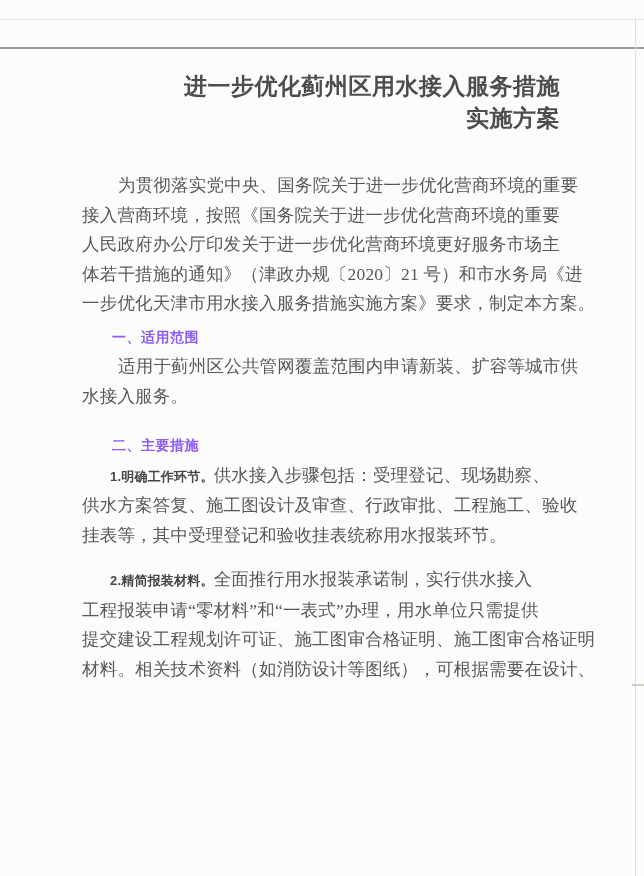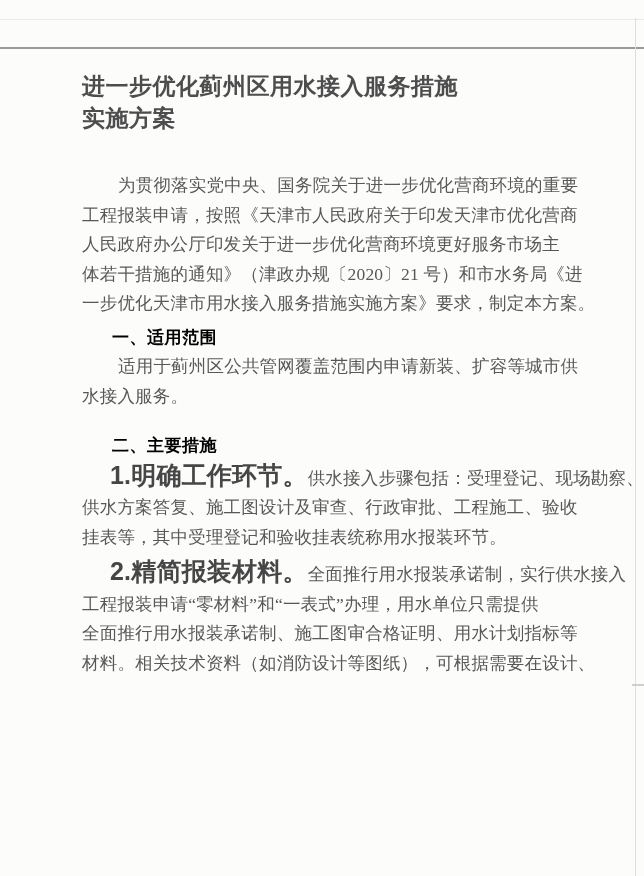--- a/index.html
+++ b/index.html
@@ -37,50 +37,50 @@
     color: #565656;
   }
   .title {
     margin: 0 0 37px 0;
     font-family: "Liberation Sans", "DejaVu Sans", sans-serif;
     font-weight: 700;
     font-size: 23px;
     line-height: 32px;
     letter-spacing: 0.5px;
     color: #4d4d4d;
-    text-align: left;
+    text-align: right;
   }
   .tline { display: block; }
   .para { margin: 0; }
   .line {
     font-size: 17.5px;
     line-height: 29.5px;
     letter-spacing: 0.2px;
     color: #585858;
     white-space: nowrap;
   }
   .indent   { text-indent: 36px; }
   .indent-m { text-indent: 28px; }
   .heading {
     font-family: Liberation Sans, sans-serif;
     font-weight: 700;
-    font-size: 17px;
+    font-size: 14px;
     line-height: 29.5px;
     letter-spacing: 0.5px;
-    color: #000000;
+    color: #8b5cf6;
     text-indent: 30px;
     white-space: nowrap;
   }
   .heading-scope    { margin-top: 4px; }
   .heading-measures { margin-top: 20px; }
-  .measure-2 { margin-top: 5px; }
+  .measure-2 { margin-top: 15px; }
   .lead {
     font-family: "Liberation Sans", "DejaVu Sans", sans-serif;
     font-weight: 700;
-    font-size: 25px;
+    font-size: 13px;
     color: #464646;
   }
 </style>
 </head>
 <body>
 
 <div class="page">
 
   <div class="scan-line-faint"></div>
   <div class="scan-line-dark"></div>
@@ -89,21 +89,21 @@
 
   <div class="content">
 
     <h1 class="title">
       <span class="tline">进一步优化蓟州区用水接入服务措施</span>
       <span class="tline">实施方案</span>
     </h1>
 
     <div class="para">
       <div class="line indent">为贯彻落实党中央、国务院关于进一步优化营商环境的重要</div>
-      <div class="line">工程报装申请，按照《天津市人民政府关于印发天津市优化营商</div>
+      <div class="line">接入营商环境，按照《国务院关于进一步优化营商环境的重要</div>
       <div class="line">人民政府办公厅印发关于进一步优化营商环境更好服务市场主</div>
       <div class="line">体若干措施的通知》（津政办规〔2020〕21 号）和市水务局《进</div>
       <div class="line">一步优化天津市用水接入服务措施实施方案》要求，制定本方案。</div>
     </div>
 
     <div class="heading heading-scope">一、适用范围</div>
 
     <div class="para">
       <div class="line indent">适用于蓟州区公共管网覆盖范围内申请新装、扩容等城市供</div>
       <div class="line">水接入服务。</div>
@@ -117,18 +117,18 @@
       </div>
       <div class="line">供水方案答复、施工图设计及审查、行政审批、工程施工、验收</div>
       <div class="line">挂表等，其中受理登记和验收挂表统称用水报装环节。</div>
     </div>
 
     <div class="para measure-2">
       <div class="line indent-m">
         <span class="lead">2.精简报装材料。</span><span>全面推行用水报装承诺制，实行供水接入</span>
       </div>
       <div class="line">工程报装申请“零材料”和“一表式”办理，用水单位只需提供</div>
-      <div class="line">全面推行用水报装承诺制、施工图审合格证明、用水计划指标等</div>
+      <div class="line">提交建设工程规划许可证、施工图审合格证明、施工图审合格证明</div>
       <div class="line">材料。相关技术资料（如消防设计等图纸），可根据需要在设计、</div>
     </div>
 
   </div>
 </div>
 
 </body></html>

